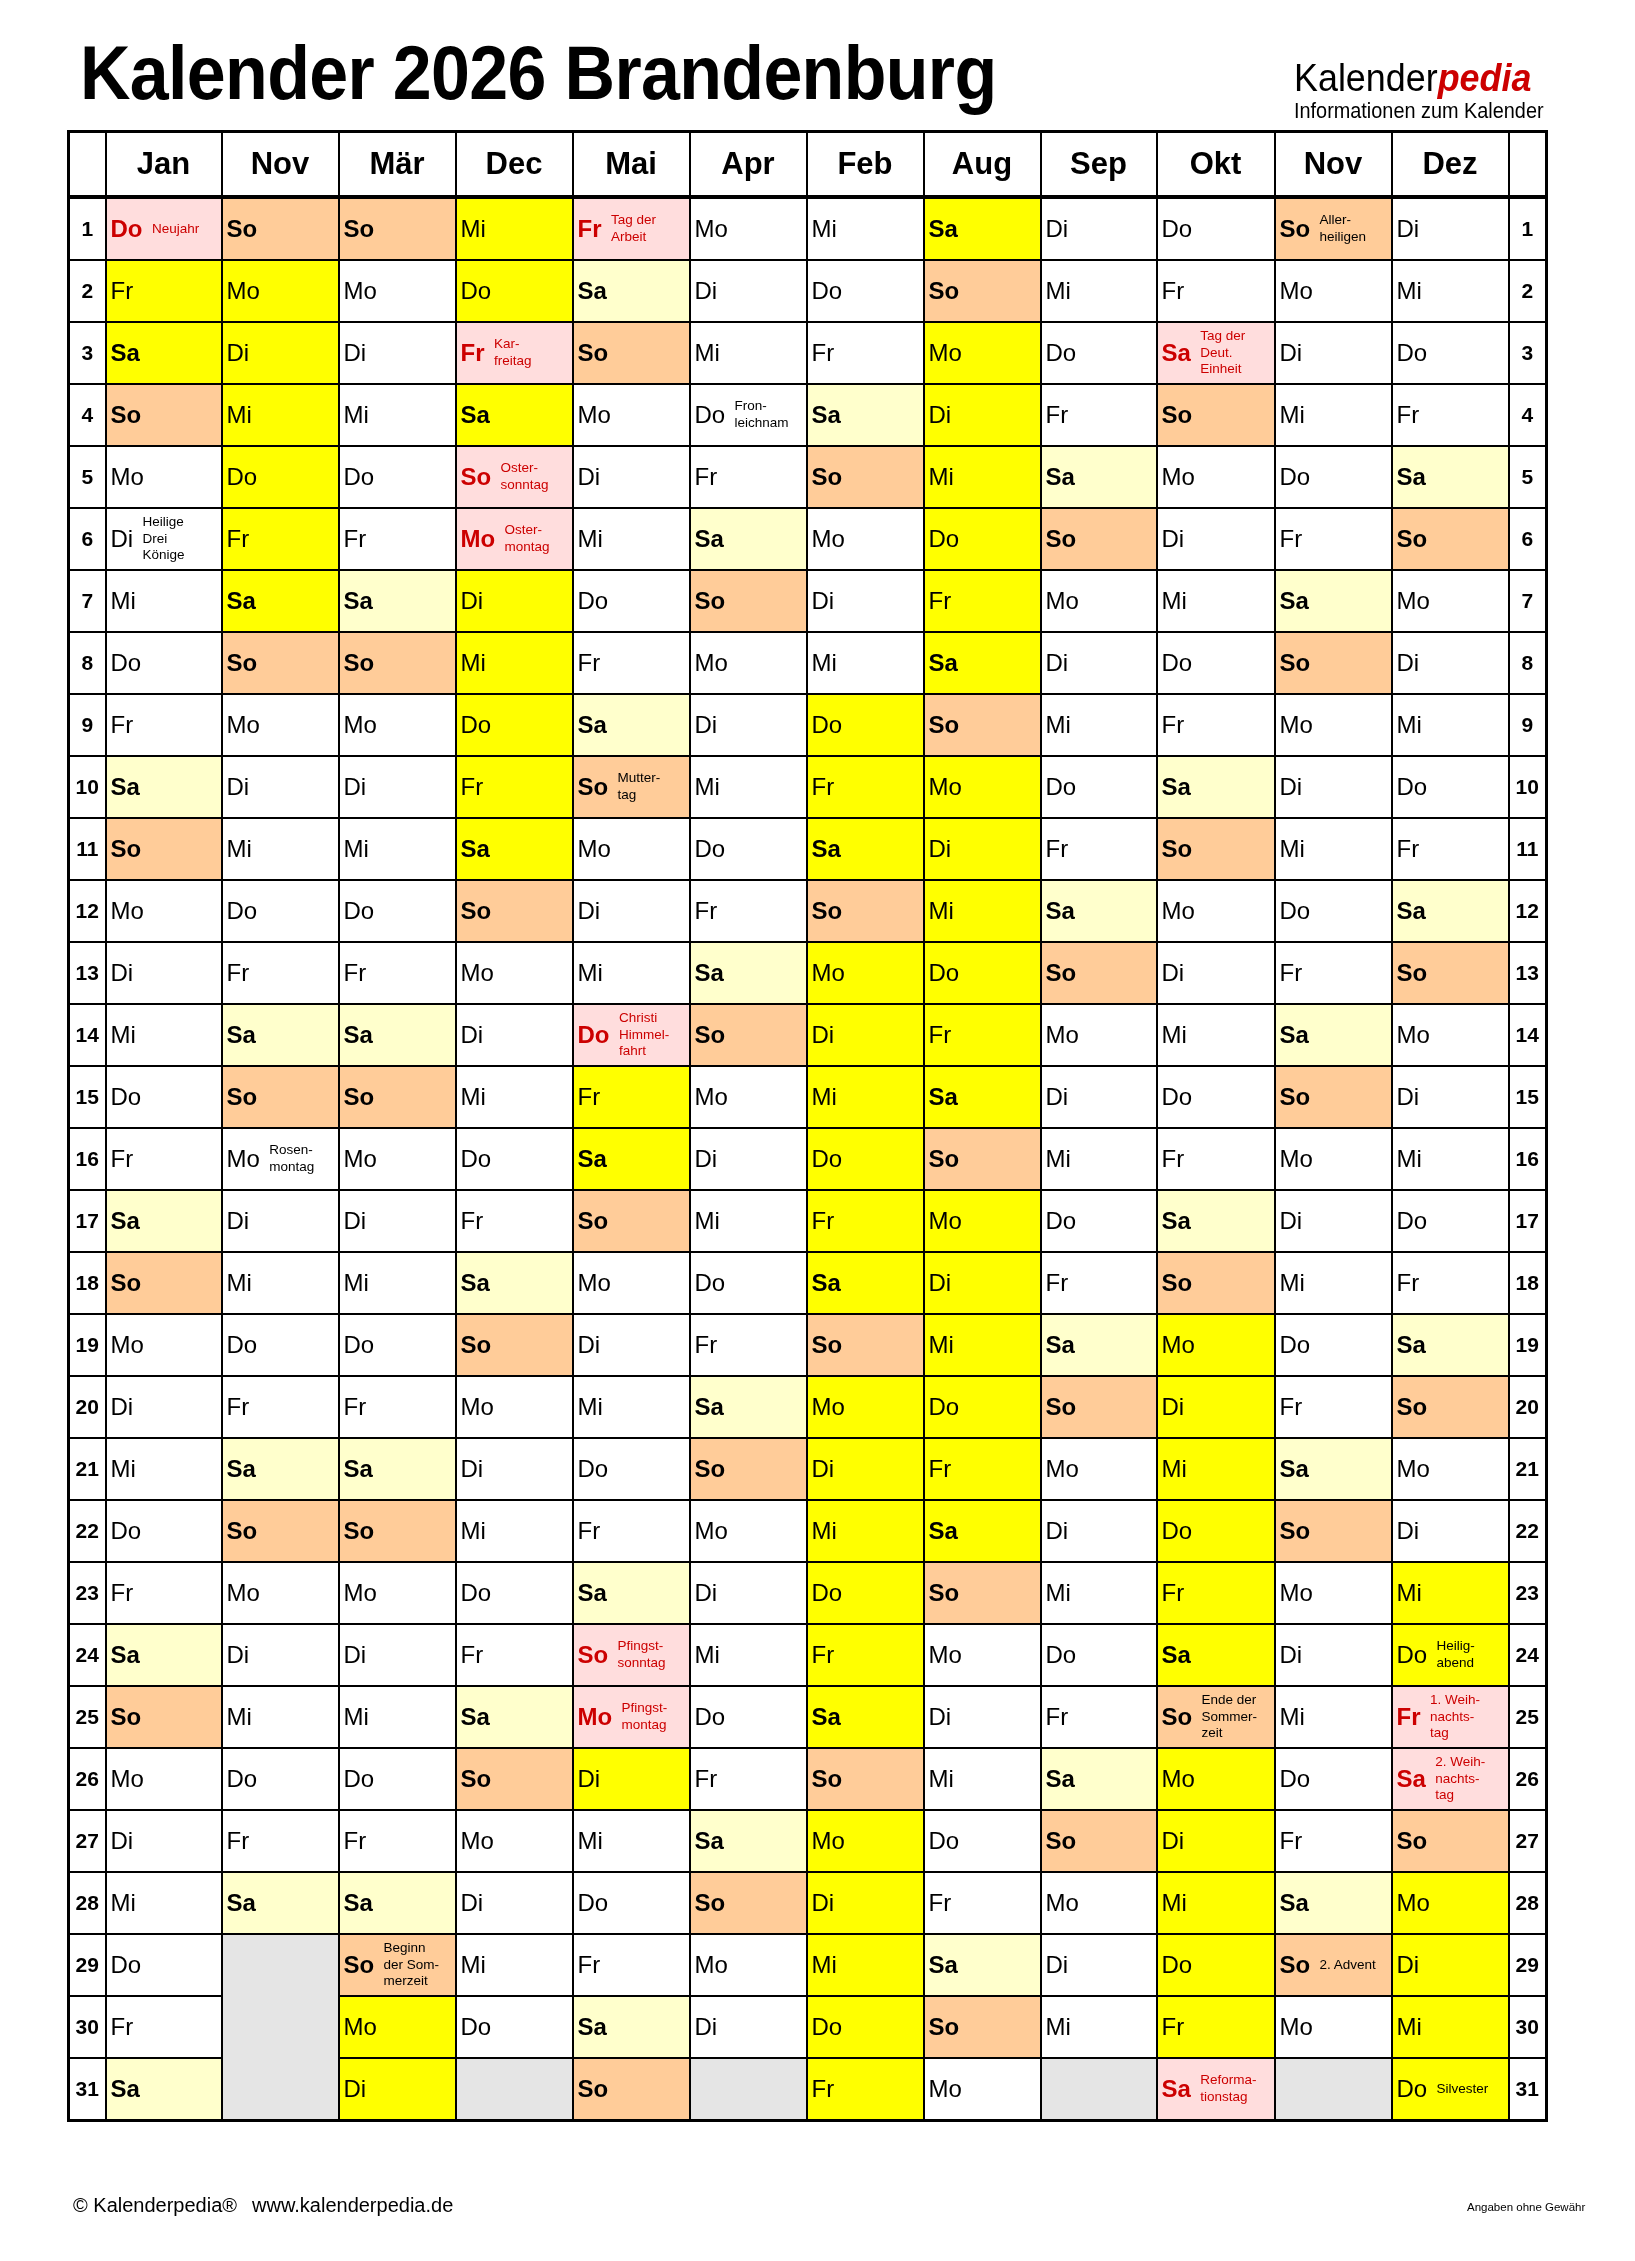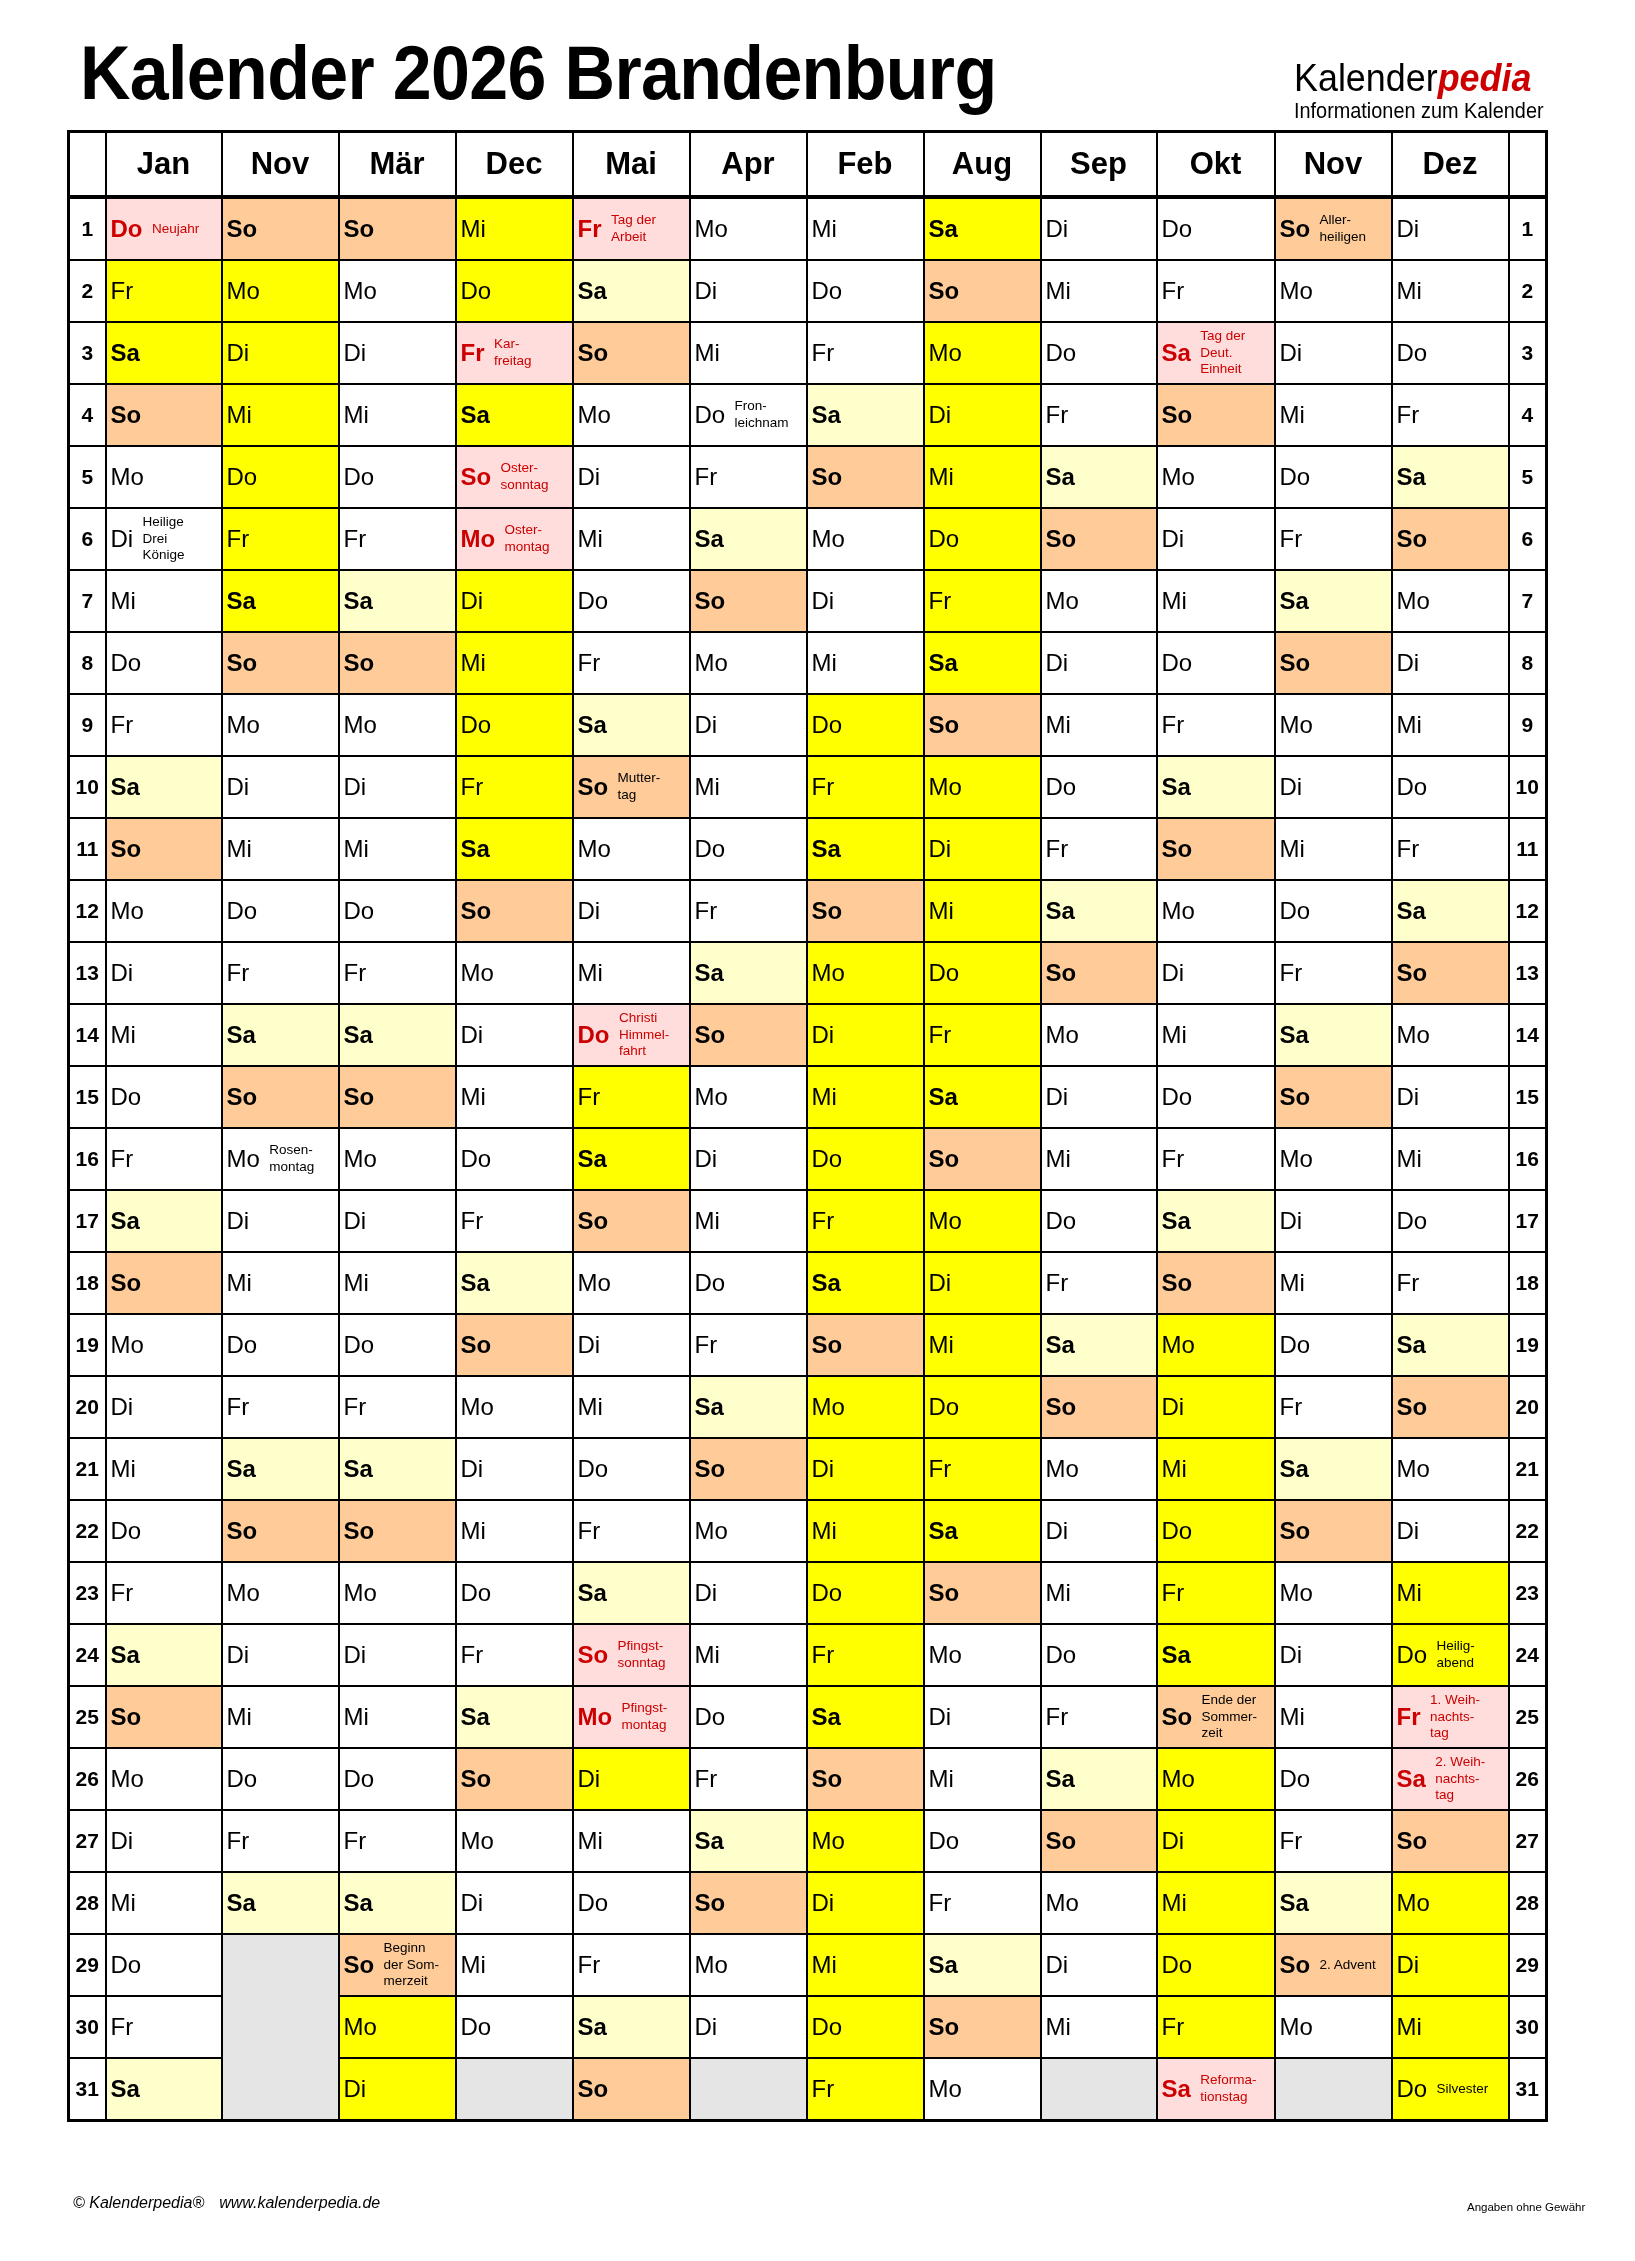--- a/index.html
+++ b/index.html
@@ -20,21 +20,21 @@
   .wd.bold { font-weight:bold; }
   .wd.red { color:#cc0000; font-weight:bold; }
   .note { font-size:13.5px; line-height:1.25; margin-left:9.4px; }
   .note.red { color:#cc0000; }
   .bg-w { background:#fff; }
   .bg-sa { background:#ffffcc; }
   .bg-so { background:#ffcc99; }
   .bg-hol { background:#ffdddd; }
   .bg-vac { background:#ffff00; }
   .bg-na { background:#e5e5e5; }
-  .footer-left { position:absolute; left:73px; top:2194px; font-size:16px; white-space:nowrap;font-style:italic; }
+  .footer-left { position:absolute; left:73px; top:2194px; font-size:20px; white-space:nowrap; }
   .footer-left span + span { margin-left:15px; }
   .footer-right { position:absolute; left:1430px; top:2201px; font-size:11.5px; white-space:nowrap;margin-left:37px; }
 </style>
 </head>
 <body>
 
 <div class="title">Kalender 2026 Brandenburg</div>
 <div class="brand">
   <div class="brand-name"><span>Kalender</span><span class="pedia">pedia</span></div>
   <div class="brand-sub">Informationen zum Kalender</div>

